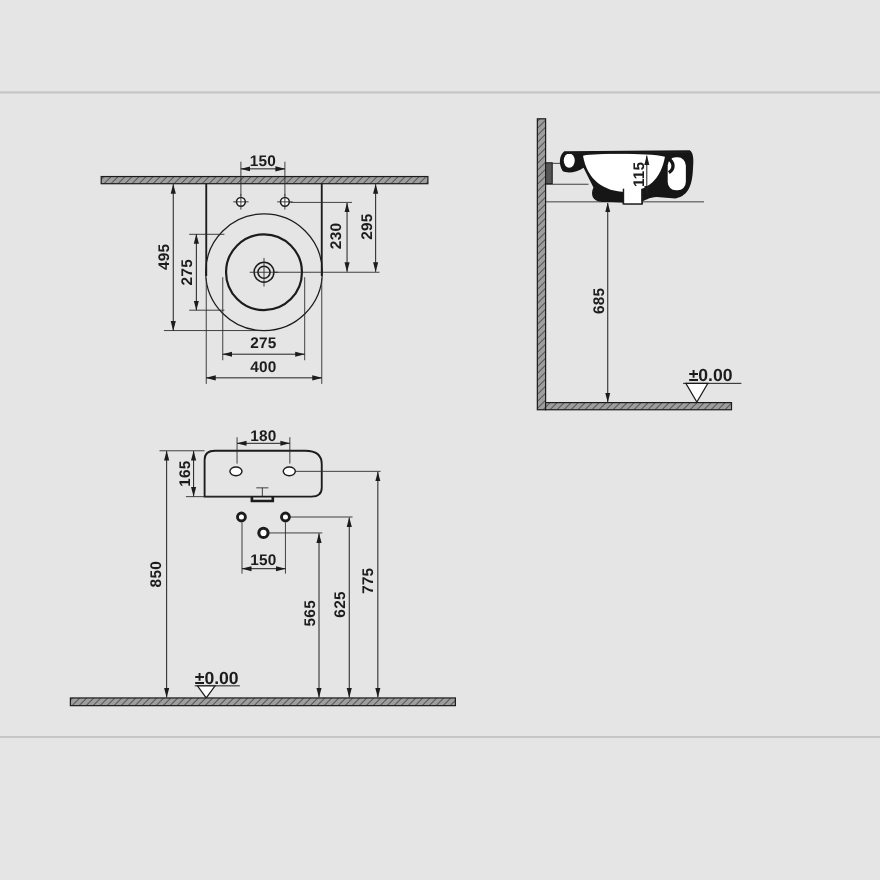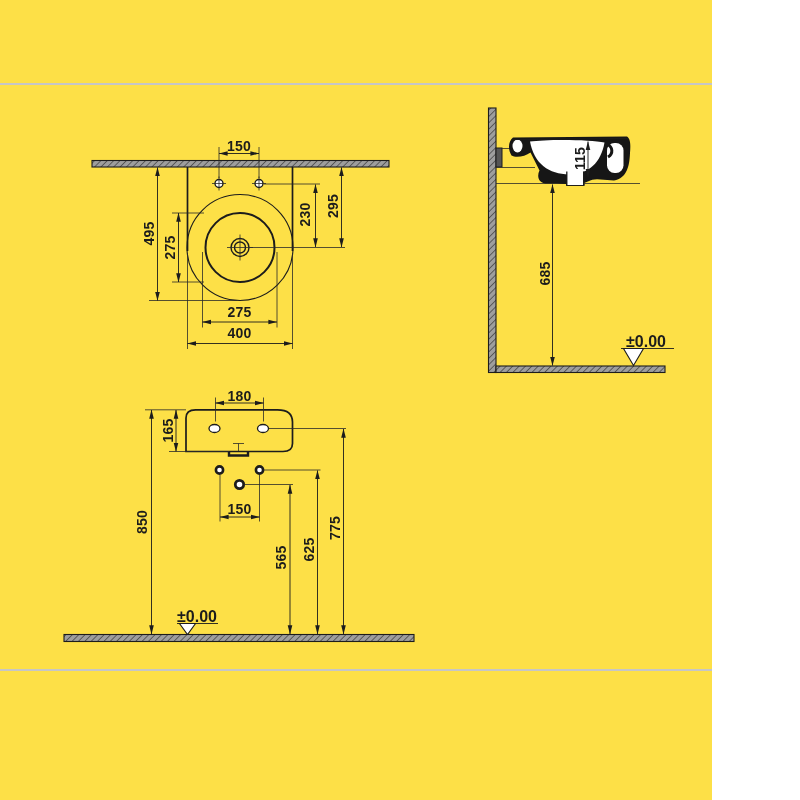--- a/index.html
+++ b/index.html
@@ -1,16 +1,16 @@
 <!DOCTYPE html>
 <html><head>
 <meta charset="utf-8">
 <style>
   html,body{margin:0;padding:0;background:#ffffff;}
-  .canvas{position:relative;width:712px;height:800px;background:#fde047;overflow:hidden;}
+  .canvas{position:relative;width:800px;height:800px;background:#e5e5e5;overflow:hidden;}
   svg{position:absolute;left:0;top:0;}
   text{font-family:"Liberation Sans",sans-serif;font-weight:bold;fill:#1c1c1c;}
   .dimtxt{font-size:14px;letter-spacing:.2px;}
   .datumtxt{font-size:16px;}
   .thin{stroke:#2a2a2a;stroke-width:0.8;fill:none;}
   .dim{stroke:#1c1c1c;stroke-width:0.9;fill:none;}
   .outline{stroke:#1c1c1c;stroke-width:1.7;fill:none;}
   .outline2{stroke:#1c1c1c;stroke-width:1.2;fill:none;}
   .hatchrect{fill:url(#hatch);stroke:#1c1c1c;stroke-width:1.1;}
 </style>

